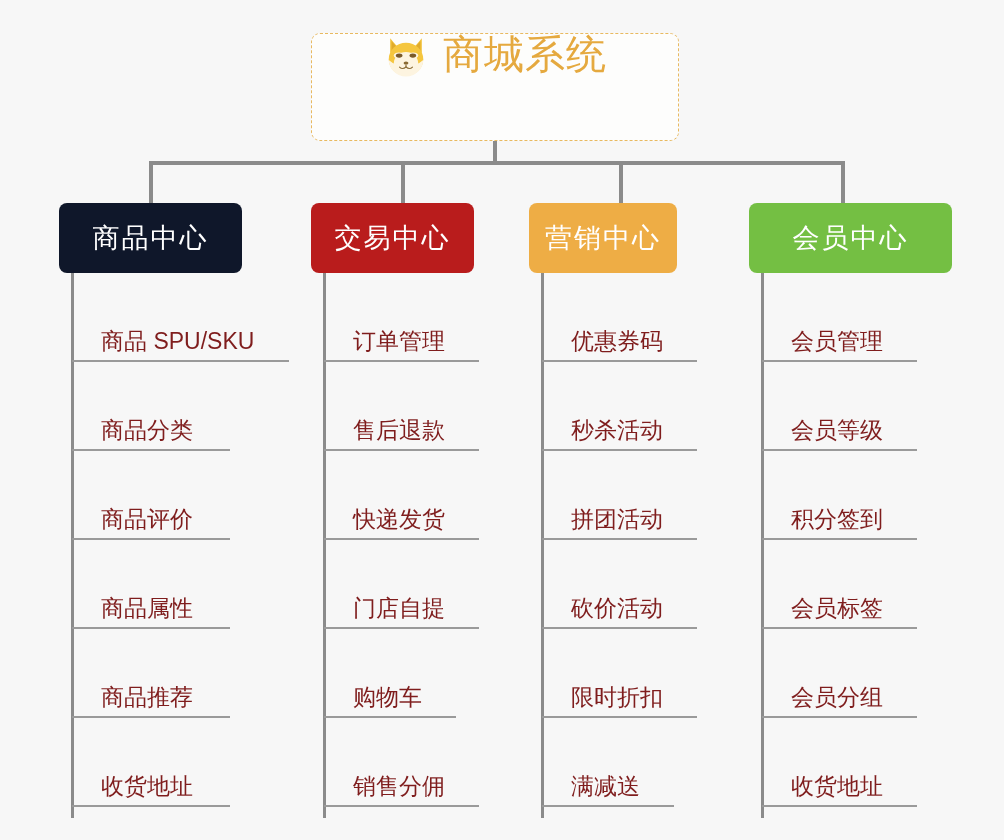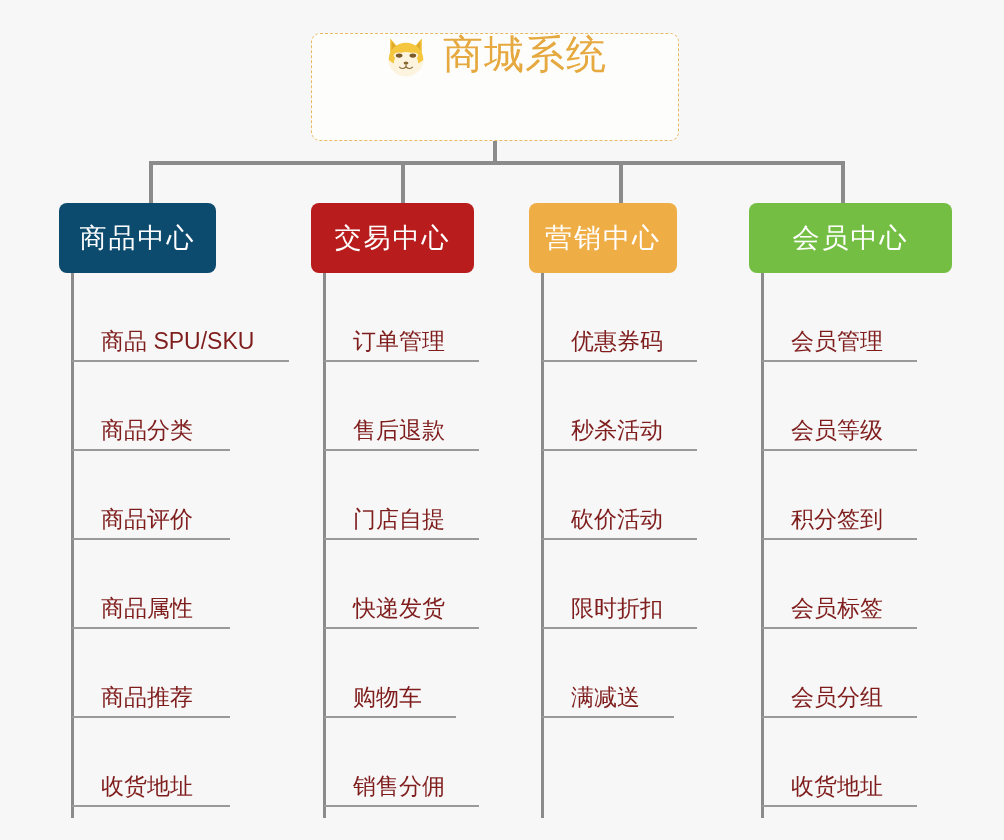--- a/index.html
+++ b/index.html
@@ -140,21 +140,21 @@
 
   <div class="conn conn-v" style="left: 493px; top: 141px; height: 24px; background: rgb(139, 139, 139);"></div>
   <div class="conn conn-h" style="left: 149px; top: 161px; width: 696px; background: rgb(139, 139, 139);"></div>
 
   <div class="conn conn-v" style="left: 149px; top: 161px; height: 44px; background: rgb(139, 139, 139);"></div>
   <div class="conn conn-v" style="left: 401px; top: 161px; height: 44px; background: rgb(139, 139, 139);"></div>
   <div class="conn conn-v" style="left: 619px; top: 161px; height: 44px; background: rgb(139, 139, 139);"></div>
   <div class="conn conn-v" style="left: 841px; top: 161px; height: 44px; background: rgb(139, 139, 139);"></div>
 
   <div class="column" style="left:59px; width:230px;">
-    <div class="cat-header" style="width:157px; background:#0c4a6e;text-align:center;">商品中心</div>
+    <div class="cat-header" style="width:183px; background:#0f172a;text-align:center;">商品中心</div>
     <div class="leaf-list">
       <div class="leaf-spine" style="height: 545px; background: rgb(139, 139, 139);"></div>
       <div class="leaf-item">
         <span class="leaf-label">商品 SPU/SKU</span>
         <span class="leaf-underline" style="width:217px;"></span>
       </div>
       <div class="leaf-item">
         <span class="leaf-label">商品分类</span>
         <span class="leaf-underline" style="width:158px;"></span>
       </div>
@@ -183,25 +183,25 @@
       <div class="leaf-spine" style="height: 545px; background: rgb(139, 139, 139);"></div>
       <div class="leaf-item">
         <span class="leaf-label">订单管理</span>
         <span class="leaf-underline" style="width:155px;"></span>
       </div>
       <div class="leaf-item">
         <span class="leaf-label">售后退款</span>
         <span class="leaf-underline" style="width:155px;"></span>
       </div>
       <div class="leaf-item">
+        <span class="leaf-label">快递发货</span>
+        <span class="leaf-underline" style="width:155px;"></span>
+      </div>
+      <div class="leaf-item">
         <span class="leaf-label">门店自提</span>
-        <span class="leaf-underline" style="width:155px;"></span>
-      </div>
-      <div class="leaf-item">
-        <span class="leaf-label">快递发货</span>
         <span class="leaf-underline" style="width:155px;"></span>
       </div>
       <div class="leaf-item">
         <span class="leaf-label">购物车</span>
         <span class="leaf-underline" style="width:132px;"></span>
       </div>
       <div class="leaf-item">
         <span class="leaf-label">销售分佣</span>
         <span class="leaf-underline" style="width:155px;"></span>
       </div>
@@ -214,20 +214,24 @@
       <div class="leaf-spine" style="height: 545px; background: rgb(139, 139, 139);"></div>
       <div class="leaf-item">
         <span class="leaf-label">优惠券码</span>
         <span class="leaf-underline" style="width:155px;"></span>
       </div>
       <div class="leaf-item">
         <span class="leaf-label">秒杀活动</span>
         <span class="leaf-underline" style="width:155px;"></span>
       </div>
       <div class="leaf-item">
+        <span class="leaf-label">拼团活动</span>
+        <span class="leaf-underline" style="width:155px;"></span>
+      </div>
+      <div class="leaf-item">
         <span class="leaf-label">砍价活动</span>
         <span class="leaf-underline" style="width:155px;"></span>
       </div>
       <div class="leaf-item">
         <span class="leaf-label">限时折扣</span>
         <span class="leaf-underline" style="width:155px;"></span>
       </div>
       <div class="leaf-item">
         <span class="leaf-label">满减送</span>
         <span class="leaf-underline" style="width:132px;"></span>

